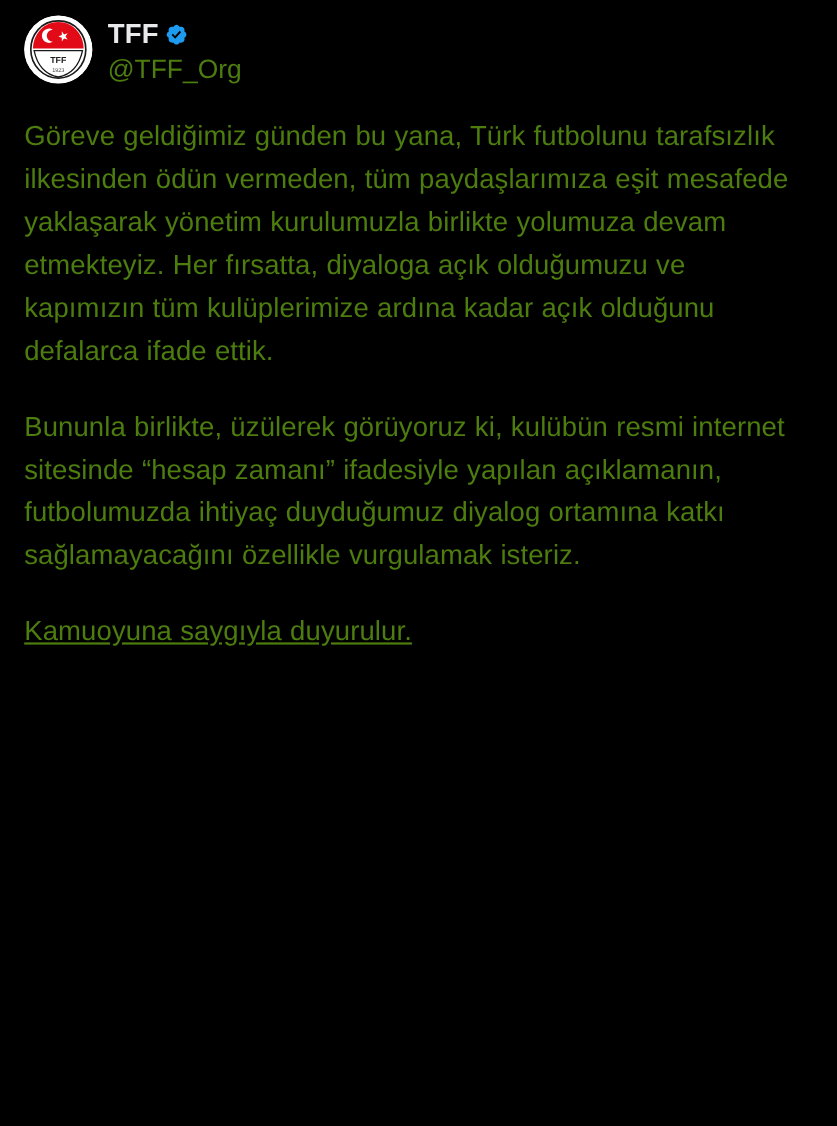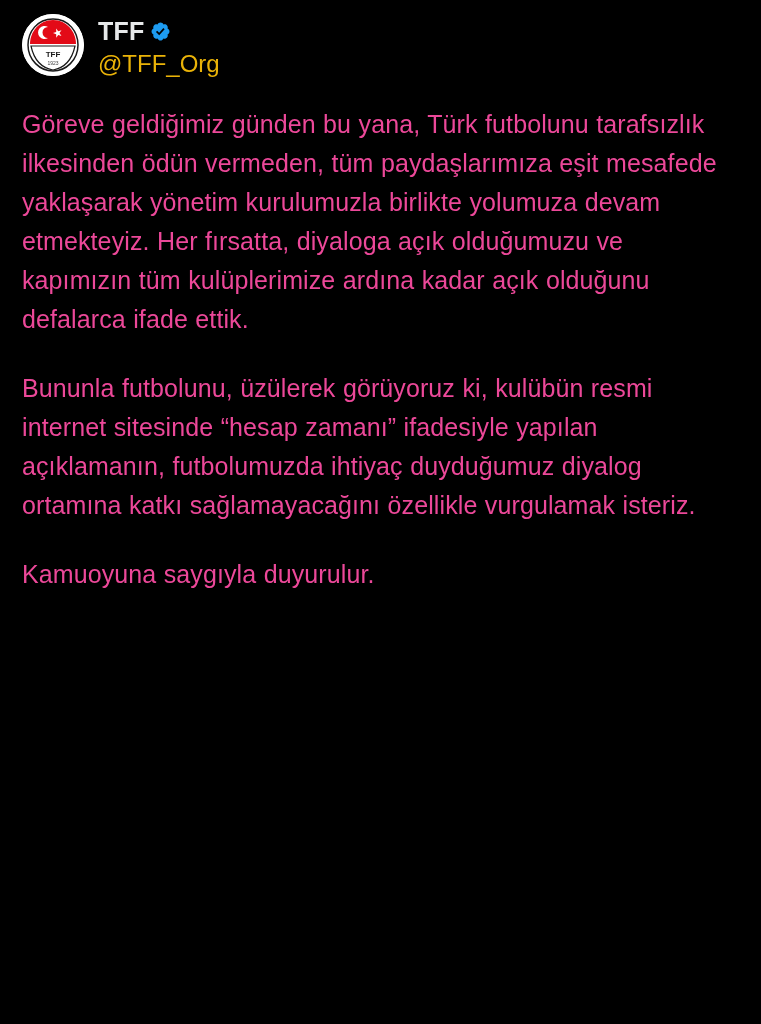--- a/index.html
+++ b/index.html
@@ -58,37 +58,38 @@
     letter-spacing: 0.2px;
     line-height: 1.1;
   }
   .verified {
     width: 21px;
     height: 21px;
     display: inline-block;
   }
   .handle {
     font-size: 24px;
-    color: #eab308;
+    color: #4d7c0f;
     line-height: 1.25;
     margin-top: 3px;
   }
   .body {
     padding-top: 16px;
   }
   .para {
     font-size: 25px;
     line-height: 39px;
-    color: #ec4899;
+    color: #4d7c0f;
     margin: 0 0 30px 0;
     letter-spacing: 0.1px;
     word-spacing: 0.4px;
   }
   .para:last-child {
     margin-bottom: 0;
+    text-decoration: underline;
   }
 </style>
 </head>
 <body>
 
 <div class="tweet">
 
   <div class="header">
 
     <div class="avatar">
@@ -113,17 +114,17 @@
           </svg>
         </span>
       </div>
       <div class="handle">@TFF_Org</div>
     </div>
 
   </div>
 
   <div class="body">
     <p class="para">Göreve geldiğimiz günden bu yana, Türk futbolunu tarafsızlık ilkesinden ödün vermeden, tüm paydaşlarımıza eşit mesafede yaklaşarak yönetim kurulumuzla birlikte yolumuza devam etmekteyiz. Her fırsatta, diyaloga açık olduğumuzu ve kapımızın tüm kulüplerimize ardına kadar açık olduğunu defalarca ifade ettik.</p>
-    <p class="para">Bununla futbolunu, üzülerek görüyoruz ki, kulübün resmi internet sitesinde “hesap zamanı” ifadesiyle yapılan açıklamanın, futbolumuzda ihtiyaç duyduğumuz diyalog ortamına katkı sağlamayacağını özellikle vurgulamak isteriz.</p>
+    <p class="para">Bununla birlikte, üzülerek görüyoruz ki, kulübün resmi internet sitesinde “hesap zamanı” ifadesiyle yapılan açıklamanın, futbolumuzda ihtiyaç duyduğumuz diyalog ortamına katkı sağlamayacağını özellikle vurgulamak isteriz.</p>
     <p class="para">Kamuoyuna saygıyla duyurulur.</p>
   </div>
 
 </div>
 
 </body></html>

